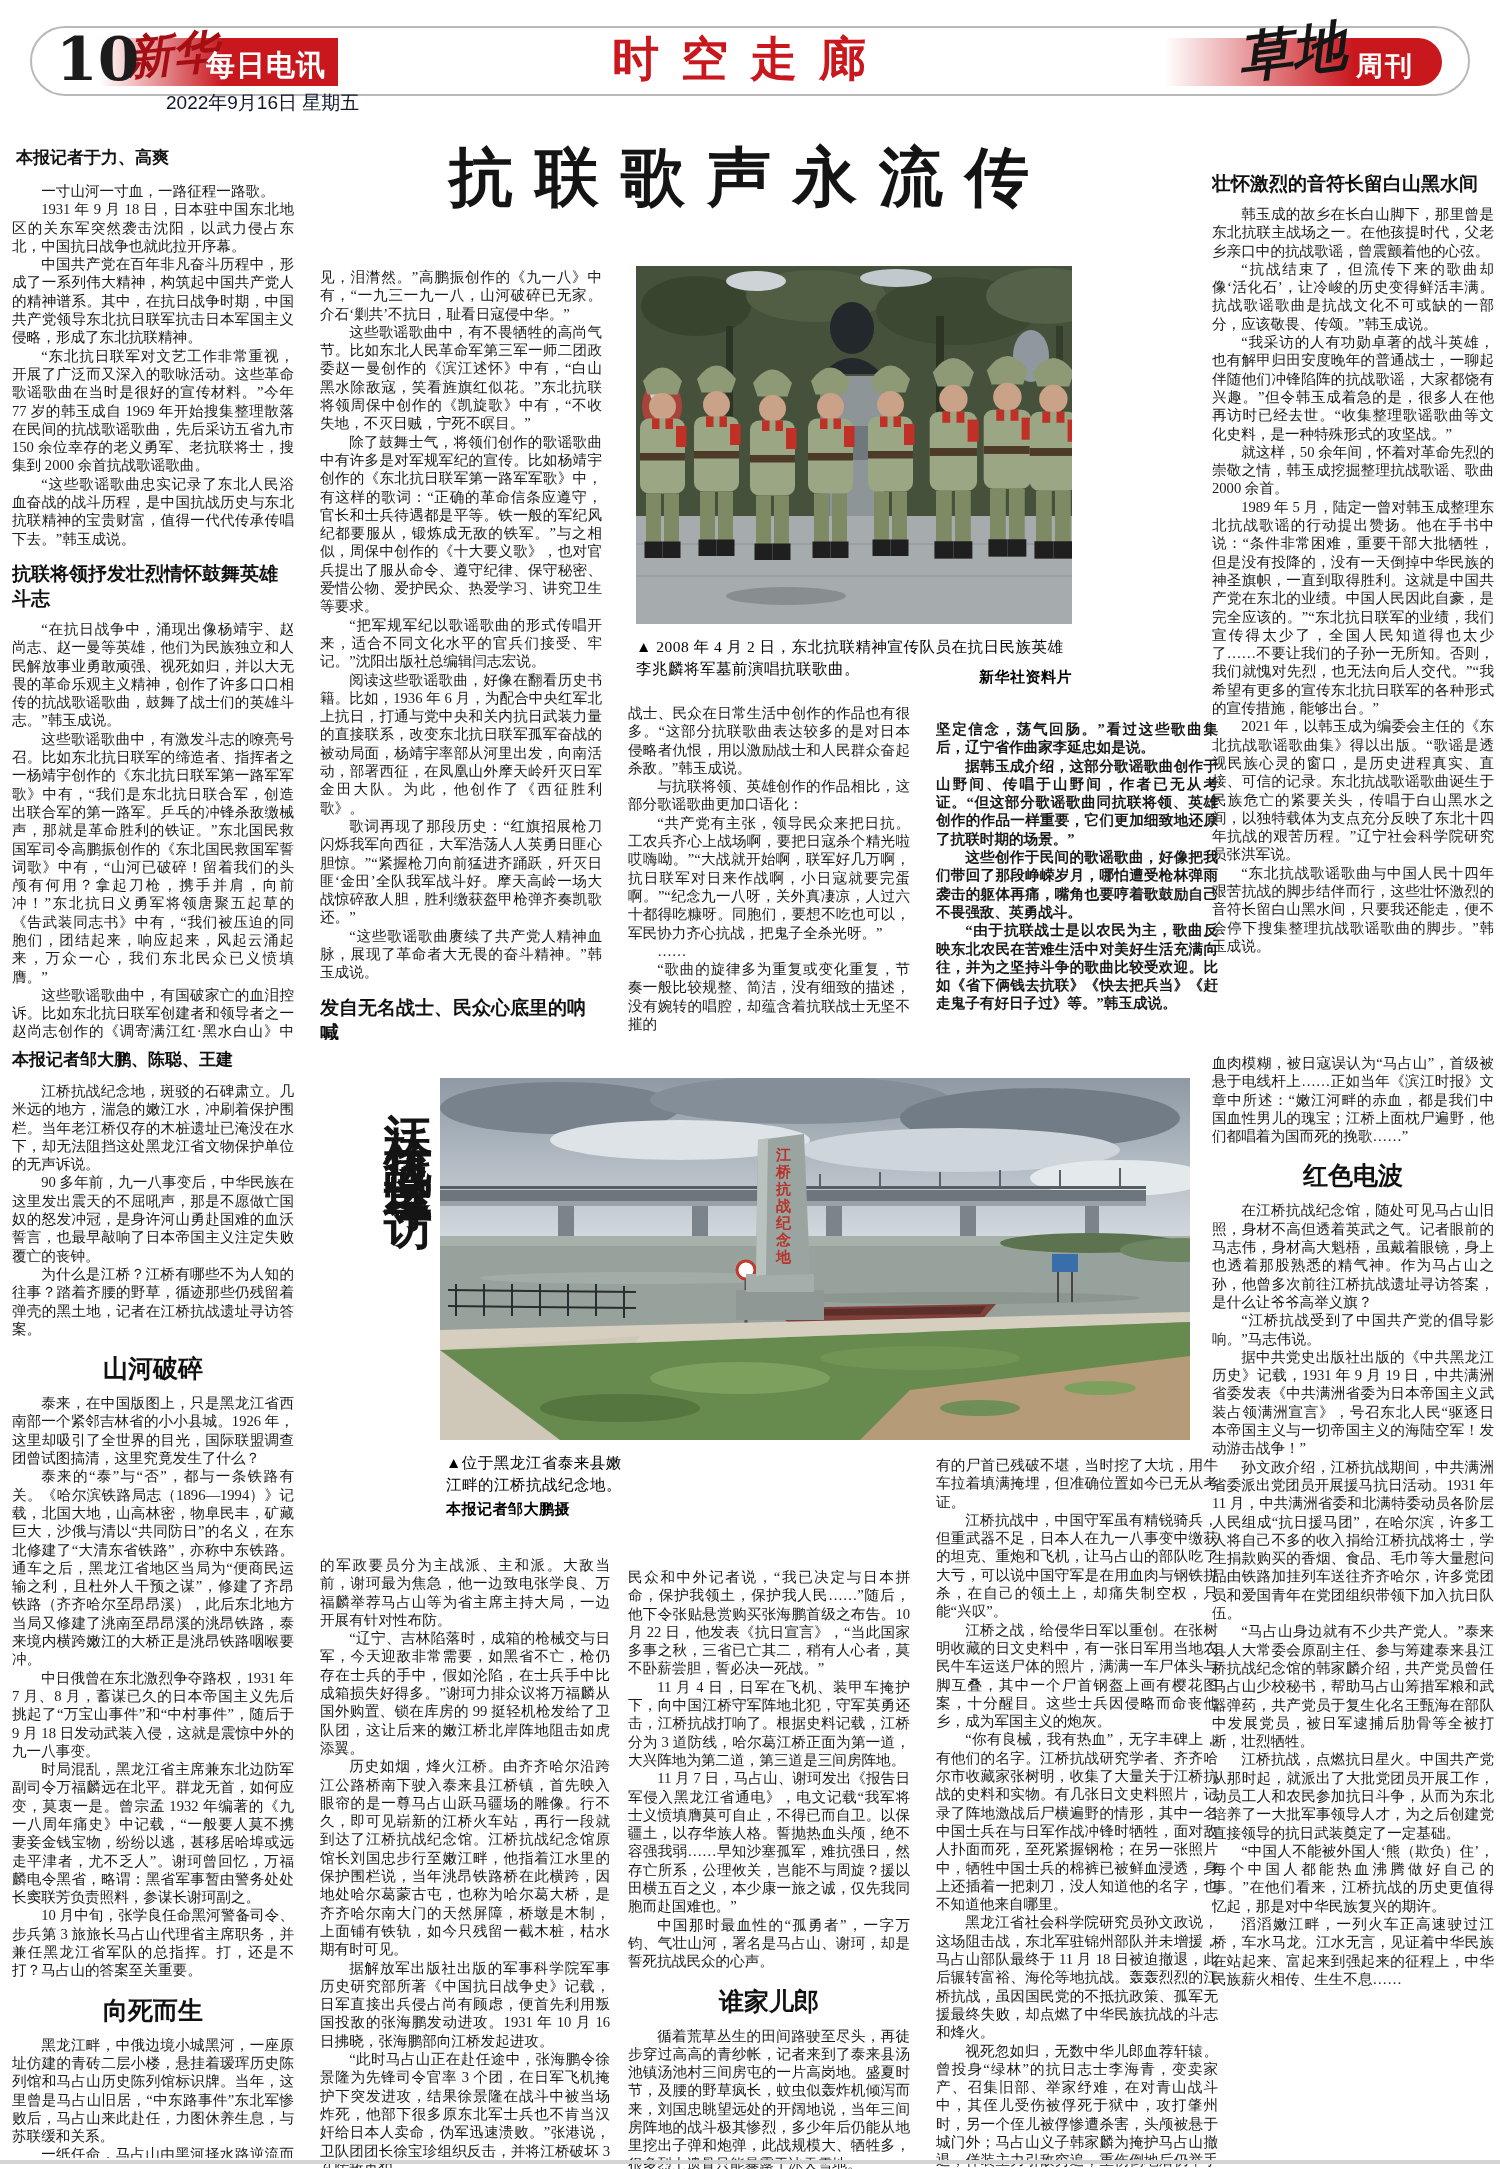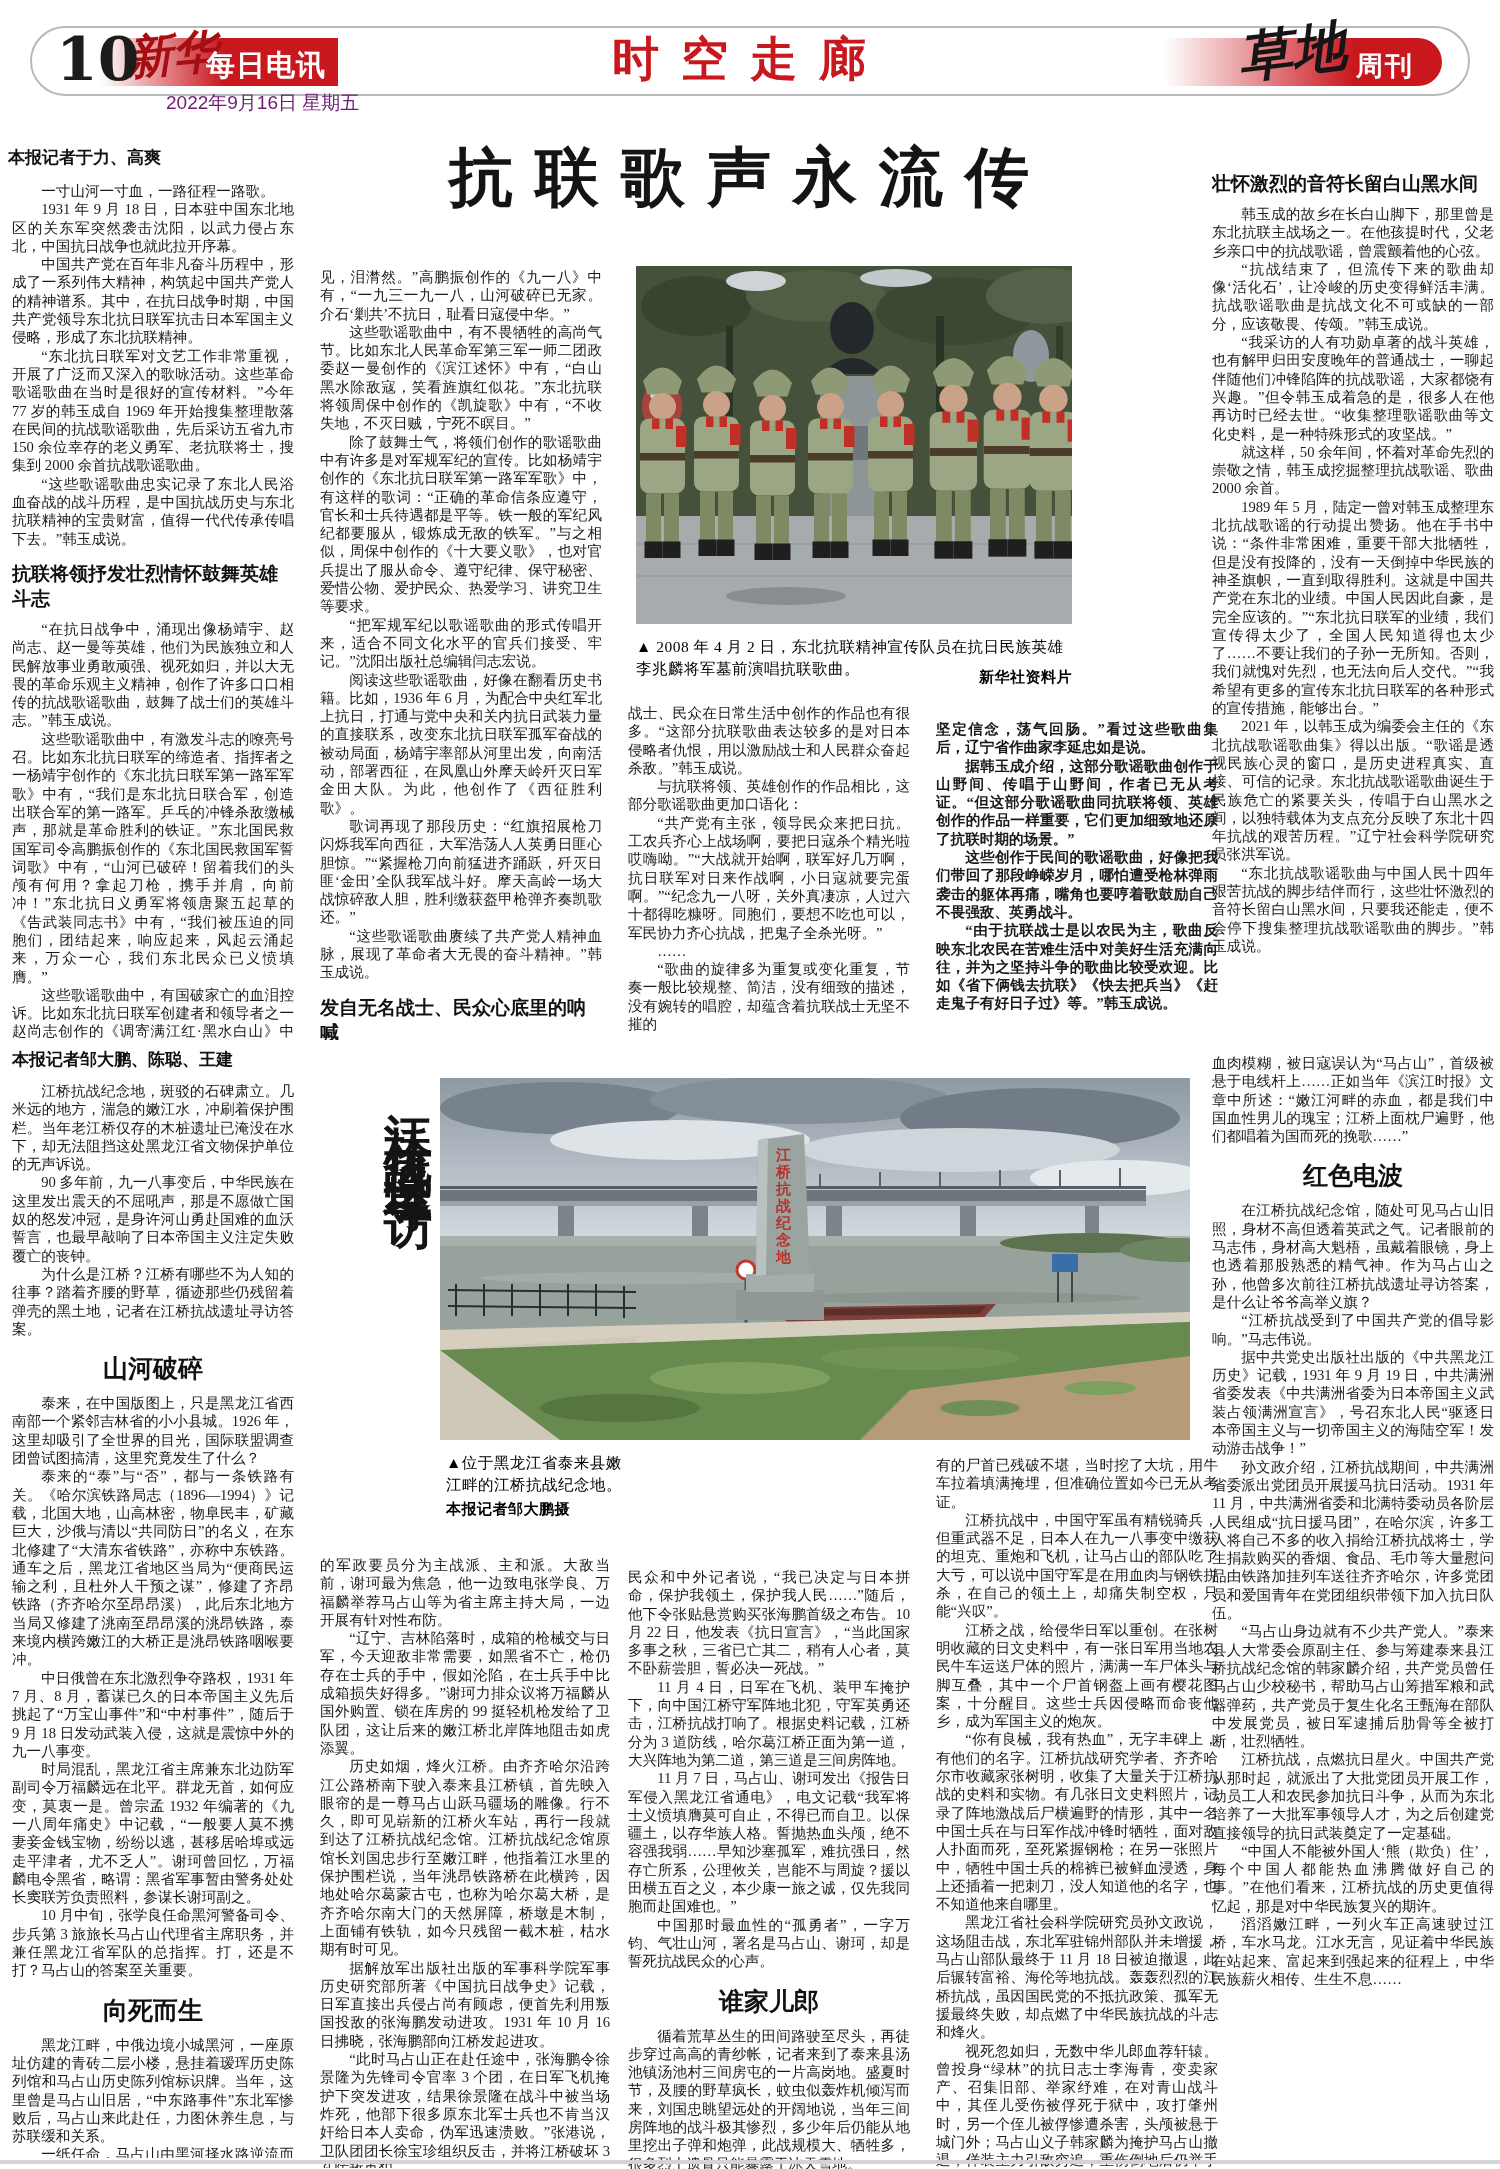--- a/index.html
+++ b/index.html
@@ -4,21 +4,21 @@
 <style>
   html,body{margin:0;padding:0;background:#e8e8e8;}
   .page{position:relative;width:1500px;height:2169px;background:#ffffff;margin:0 auto;overflow:hidden;
         font-family:"Liberation Serif","DejaVu Serif",serif;color:#191919;}
   
   .pill{position:absolute;left:30px;top:26px;width:1436px;height:66px;border:2px solid #b9b9b9;border-radius:40px;}
   .pagenum{position:absolute;left:56px;top:24px;font-family:"DejaVu Serif",serif;font-weight:bold;font-size:60px;color:#1c1c1c;z-index:3;}
   .mh-grad{position:absolute;left:100px;top:38px;width:238px;height:48px;background:linear-gradient(to right,rgba(201,23,30,0),#c9171e 52%);z-index:1;}
   .mh-cn{position:absolute;left:126px;top:24px;font-size:46px;font-weight:900;font-style:italic;color:#a50f14;transform:rotate(-5deg);z-index:2;font-family:"Liberation Serif",serif;}
   .mh-rest{position:absolute;left:206px;top:46px;font-size:29px;font-weight:bold;color:#ffffff;z-index:2;font-family:"Liberation Sans",sans-serif;letter-spacing:1px;}
-  .hdate{position:absolute;left:166px;top:90px;font-size:19px;color:#701a75;z-index:2;font-family:"Liberation Sans",sans-serif;}
+  .hdate{position:absolute;left:166px;top:90px;font-size:19px;color:#0f172a;z-index:2;font-family:"Liberation Sans",sans-serif;}
   .section-title{position:absolute;left:0;right:0;top:28px;text-align:center;font-size:47px;font-weight:bold;color:#c9171e;letter-spacing:22px;font-family:"Liberation Serif",serif;}
   .wk-grad{position:absolute;left:1150px;top:38px;width:292px;height:48px;border-radius:0 26px 26px 0;background:linear-gradient(to left,#c9171e 30%,rgba(201,23,30,0) 95%);z-index:1;}
   .wk-logo{position:absolute;left:1238px;top:16px;font-size:54px;font-weight:900;font-style:italic;color:#151515;transform:rotate(-7deg);z-index:2;font-family:"Liberation Serif",serif;}
   .wk-suffix{position:absolute;left:1356px;top:48px;font-size:27px;font-weight:bold;color:#fff;z-index:2;font-family:"Liberation Sans",sans-serif;letter-spacing:2px;}
   
   .byline{position:absolute;font-family:"Liberation Sans",sans-serif;font-weight:bold;font-size:17px;color:#111;}
   .headline1{position:absolute;left:370px;top:134px;width:760px;text-align:center;font-family:"Liberation Sans",sans-serif;
              font-weight:900;font-size:64px;letter-spacing:22px;color:#141414;}
   .vtitle{position:absolute;left:352px;top:1076px;width:88px;height:492px;writing-mode:vertical-rl;
           font-family:"Liberation Sans",sans-serif;font-weight:900;font-size:48px;letter-spacing:12px;color:#141414;}
@@ -48,21 +48,21 @@
     <div class="mh-cn">新华</div>
     <div class="mh-rest">每日电讯</div>
     <div class="hdate">2022年9月16日 星期五</div>
     <div class="section-title">时空走廊</div>
     <div class="wk-grad"></div>
     <div class="wk-logo">草地</div>
     <div class="wk-suffix">周刊</div>
   </header>
 
   <section>
-    <div class="byline" style="left:8px;top:146px;">本报记者于力、高爽</div>
+    <div class="byline" style="left:16px;top:146px;">本报记者于力、高爽</div>
     <h1 class="headline1" style="margin:0;">抗联歌声永流传</h1>
 
     <div class="col" style="left:12px;top:182px;height:858px;">
         <div class="para">一寸山河一寸血，一路征程一路歌。</div>
         <div class="para">1931 年 9 月 18 日，日本驻中国东北地区的关东军突然袭击沈阳，以武力侵占东北，中国抗日战争也就此拉开序幕。</div>
         <div class="para">中国共产党在百年非凡奋斗历程中，形成了一系列伟大精神，构筑起中国共产党人的精神谱系。其中，在抗日战争时期，中国共产党领导东北抗日联军抗击日本军国主义侵略，形成了东北抗联精神。</div>
         <div class="para">“东北抗日联军对文艺工作非常重视，开展了广泛而又深入的歌咏活动。这些革命歌谣歌曲在当时是很好的宣传材料。”今年 77 岁的韩玉成自 1969 年开始搜集整理散落在民间的抗战歌谣歌曲，先后采访五省九市 150 余位幸存的老义勇军、老抗联将士，搜集到 2000 余首抗战歌谣歌曲。</div>
         <div class="para">“这些歌谣歌曲忠实记录了东北人民浴血奋战的战斗历程，是中国抗战历史与东北抗联精神的宝贵财富，值得一代代传承传唱下去。”韩玉成说。</div>
         <div class="subhead">抗联将领抒发壮烈情怀鼓舞英雄斗志</div>
         <div class="para">“在抗日战争中，涌现出像杨靖宇、赵尚志、赵一曼等英雄，他们为民族独立和人民解放事业勇敢顽强、视死如归，并以大无畏的革命乐观主义精神，创作了许多口口相传的抗战歌谣歌曲，鼓舞了战士们的英雄斗志。”韩玉成说。</div>

